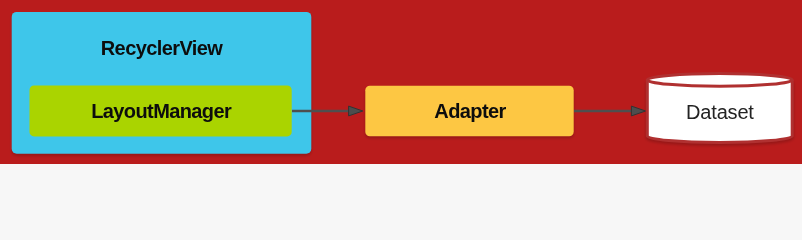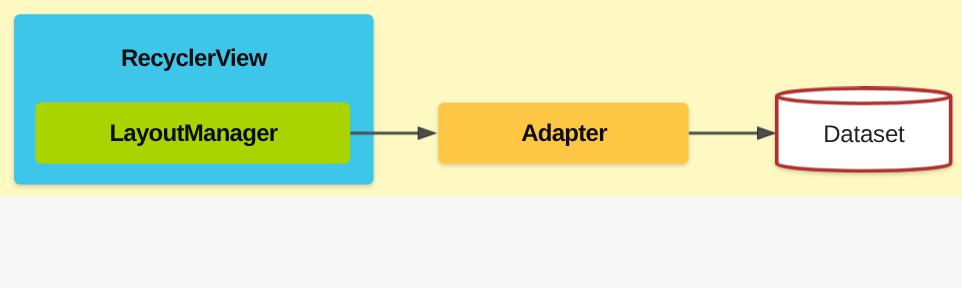--- a/index.html
+++ b/index.html
@@ -1,18 +1,18 @@
 <!DOCTYPE html>
 <html><head>
 <meta charset="utf-8">
 <style>
   html,body{margin:0;padding:0;}
   body{width:802px;height:164px;background:#f7f7f7;overflow:hidden;
        font-family:"Liberation Sans",sans-serif;}
-  .stage{position:relative;width:802px;height:164px;background:#fef9c3;}
+  .stage{position:relative;width:802px;height:164px;background:#b91c1c;}
   svg.diagram{position:absolute;left:0;top:0;display:block;}
   text{will-change:opacity;}
   .node-label{font-family:"Liberation Sans",sans-serif;font-size:20px;font-weight:bold;
               letter-spacing:-0.6px;fill:#0d0d0d;}
   .cyl-label{font-family:"Liberation Sans",sans-serif;font-size:20px;font-weight:normal;
              letter-spacing:-0.17px;fill:#232323;}
 </style>
 </head>
 <body>
 

